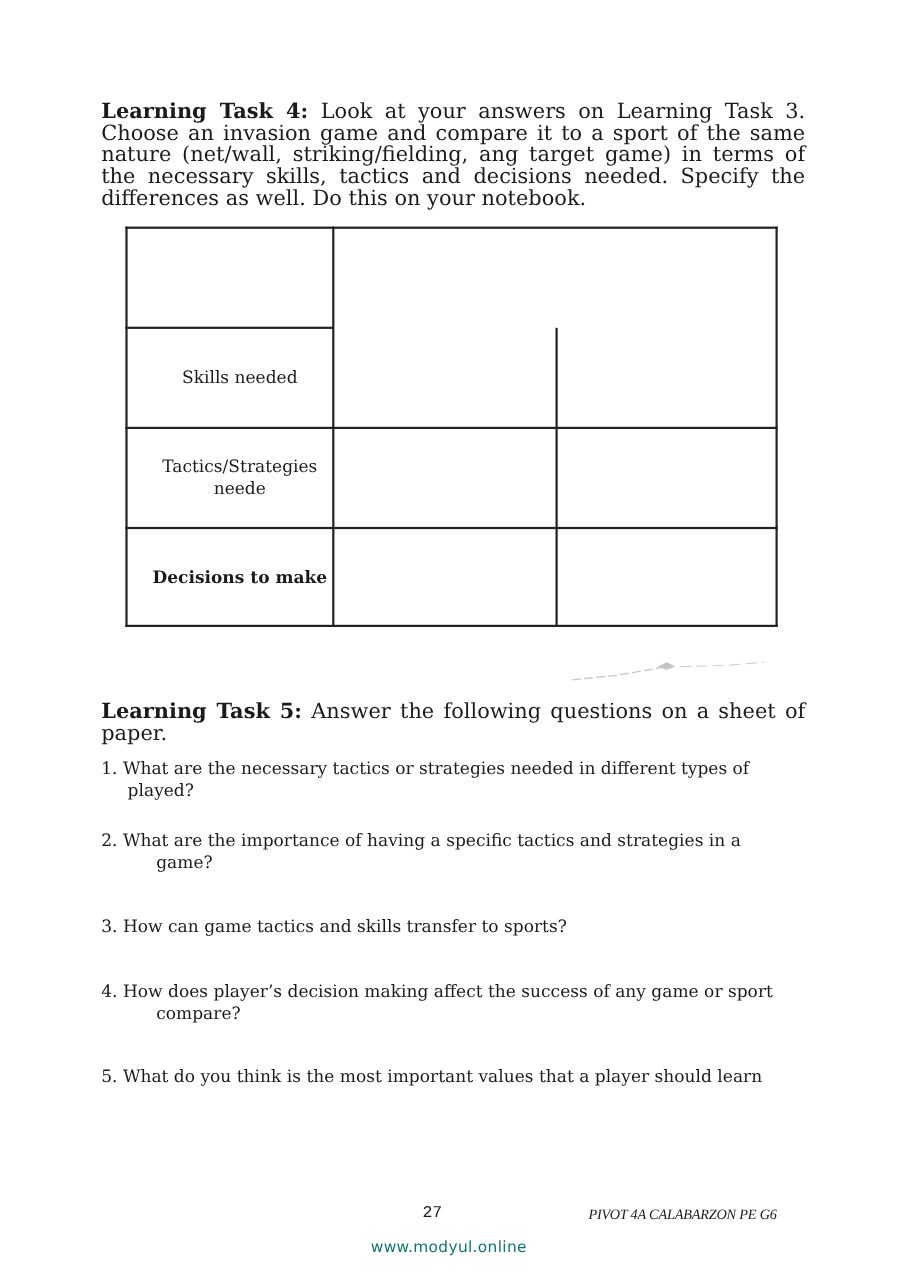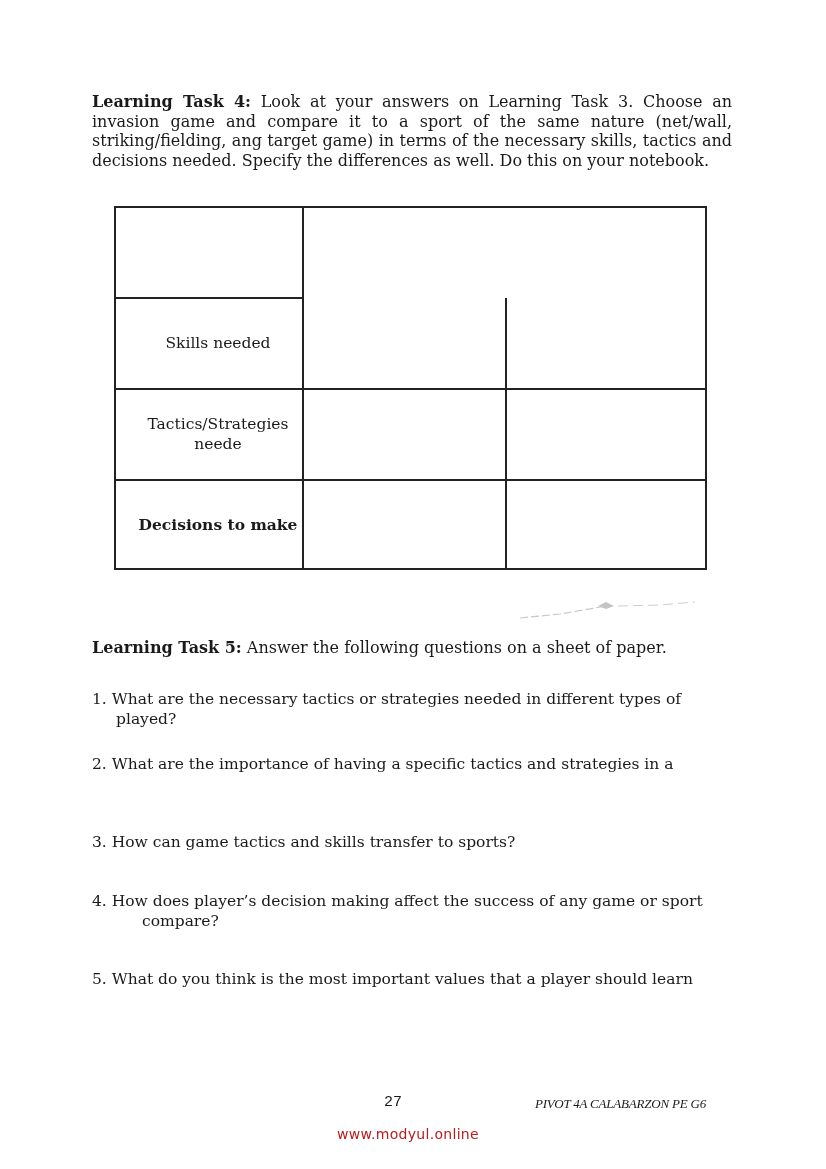--- a/index.html
+++ b/index.html
@@ -1,35 +1,35 @@
 <!DOCTYPE html>
 <html><head>
   <meta charset="utf-8">
   <style>
     html, body { margin: 0; padding: 0; background: #ffffff; }
     body { width: 826px; height: 1169px; position: relative; overflow: hidden;
            font-family: "DejaVu Serif", "Liberation Serif", serif; color: #1a1a1a; }
-    .para { position: absolute; left: 92px; width: 640px; font-size: 16px; line-height: 19.7px;
+    .para { position: absolute; left: 92px; width: 640px; font-size: 19px; line-height: 19.7px;
             text-align: justify; text-align-last: left; letter-spacing: 0; }
     .para b { font-weight: bold; }
     #task4 { top: 92px; }
     .line { position: absolute; background: #222; }
     .h { height: 1.6px; }
     .v { width: 1.6px; }
     .cell-label { position: absolute; left: 114px; width: 208px; text-align: center;
                   font-size: 15.5px; line-height: 20px; }
     #task5 { top: 638px; }
     .q { position: absolute; left: 92px; width: 640px; font-size: 15.5px; line-height: 19.7px;
          text-align: justify; text-align-last: left; }
     .q .cont { display: block; padding-left: 50px; }
     .footer-num { position: absolute; left: 384px; top: 1094px; font-family: Liberation Mono, monospace; font-size: 15px; text-align: center; }
     .footer-title { position: absolute; left: 535px; top: 1096px; font-family: Liberation Serif, serif;
                     font-size: 13px; font-style: italic; letter-spacing: -0.2px; }
     .watermark { position: absolute; left: 337px; top: 1126px; font-family: "DejaVu Sans", "Liberation Sans", sans-serif;
-                 font-size: 14px; color: #b91c1c; letter-spacing: 0.3px; }
+                 font-size: 14px; color: #0f766e; letter-spacing: 0.3px; }
     .smudge { position: absolute; left: 520px; top: 600px; width: 180px; height: 20px; }
   </style>
 </head>
 <body>
 
 <div class="para" id="task4"><b>Learning Task 4:</b><span> Look at your answers on Learning Task 3. Choose an invasion game and compare it to a sport of the same nature (net/wall, striking/fielding, ang target game) in terms of the necessary skills, tactics and decisions needed. Specify the differences as well. Do this on your notebook.</span></div>
 
 <div>
 
   <div class="line h" style="left:114px; top:206px; width:593px;"></div>
@@ -65,20 +65,21 @@
 
 <div class="q" style="top:677px;margin-top:13px;">
   <span>1.</span>
   <span>What are the necessary tactics or strategies needed in different types of</span>
   <span class="cont" style="padding-left:24px;">played?</span>
 </div>
 
 <div class="q" style="top:755px;">
   <span>2.</span>
   <span>What are the importance of having a specific tactics and strategies in a</span>
+  <span class="cont">game?</span>
 </div>
 
 <div class="q" style="top:833px;">
   <span>3.</span>
   <span>How can game tactics and skills transfer to sports?</span>
 </div>
 
 <div class="q" style="top:892px;">
   <span>4.</span>
   <span>How does player’s decision making affect the success of any game or sport</span>

